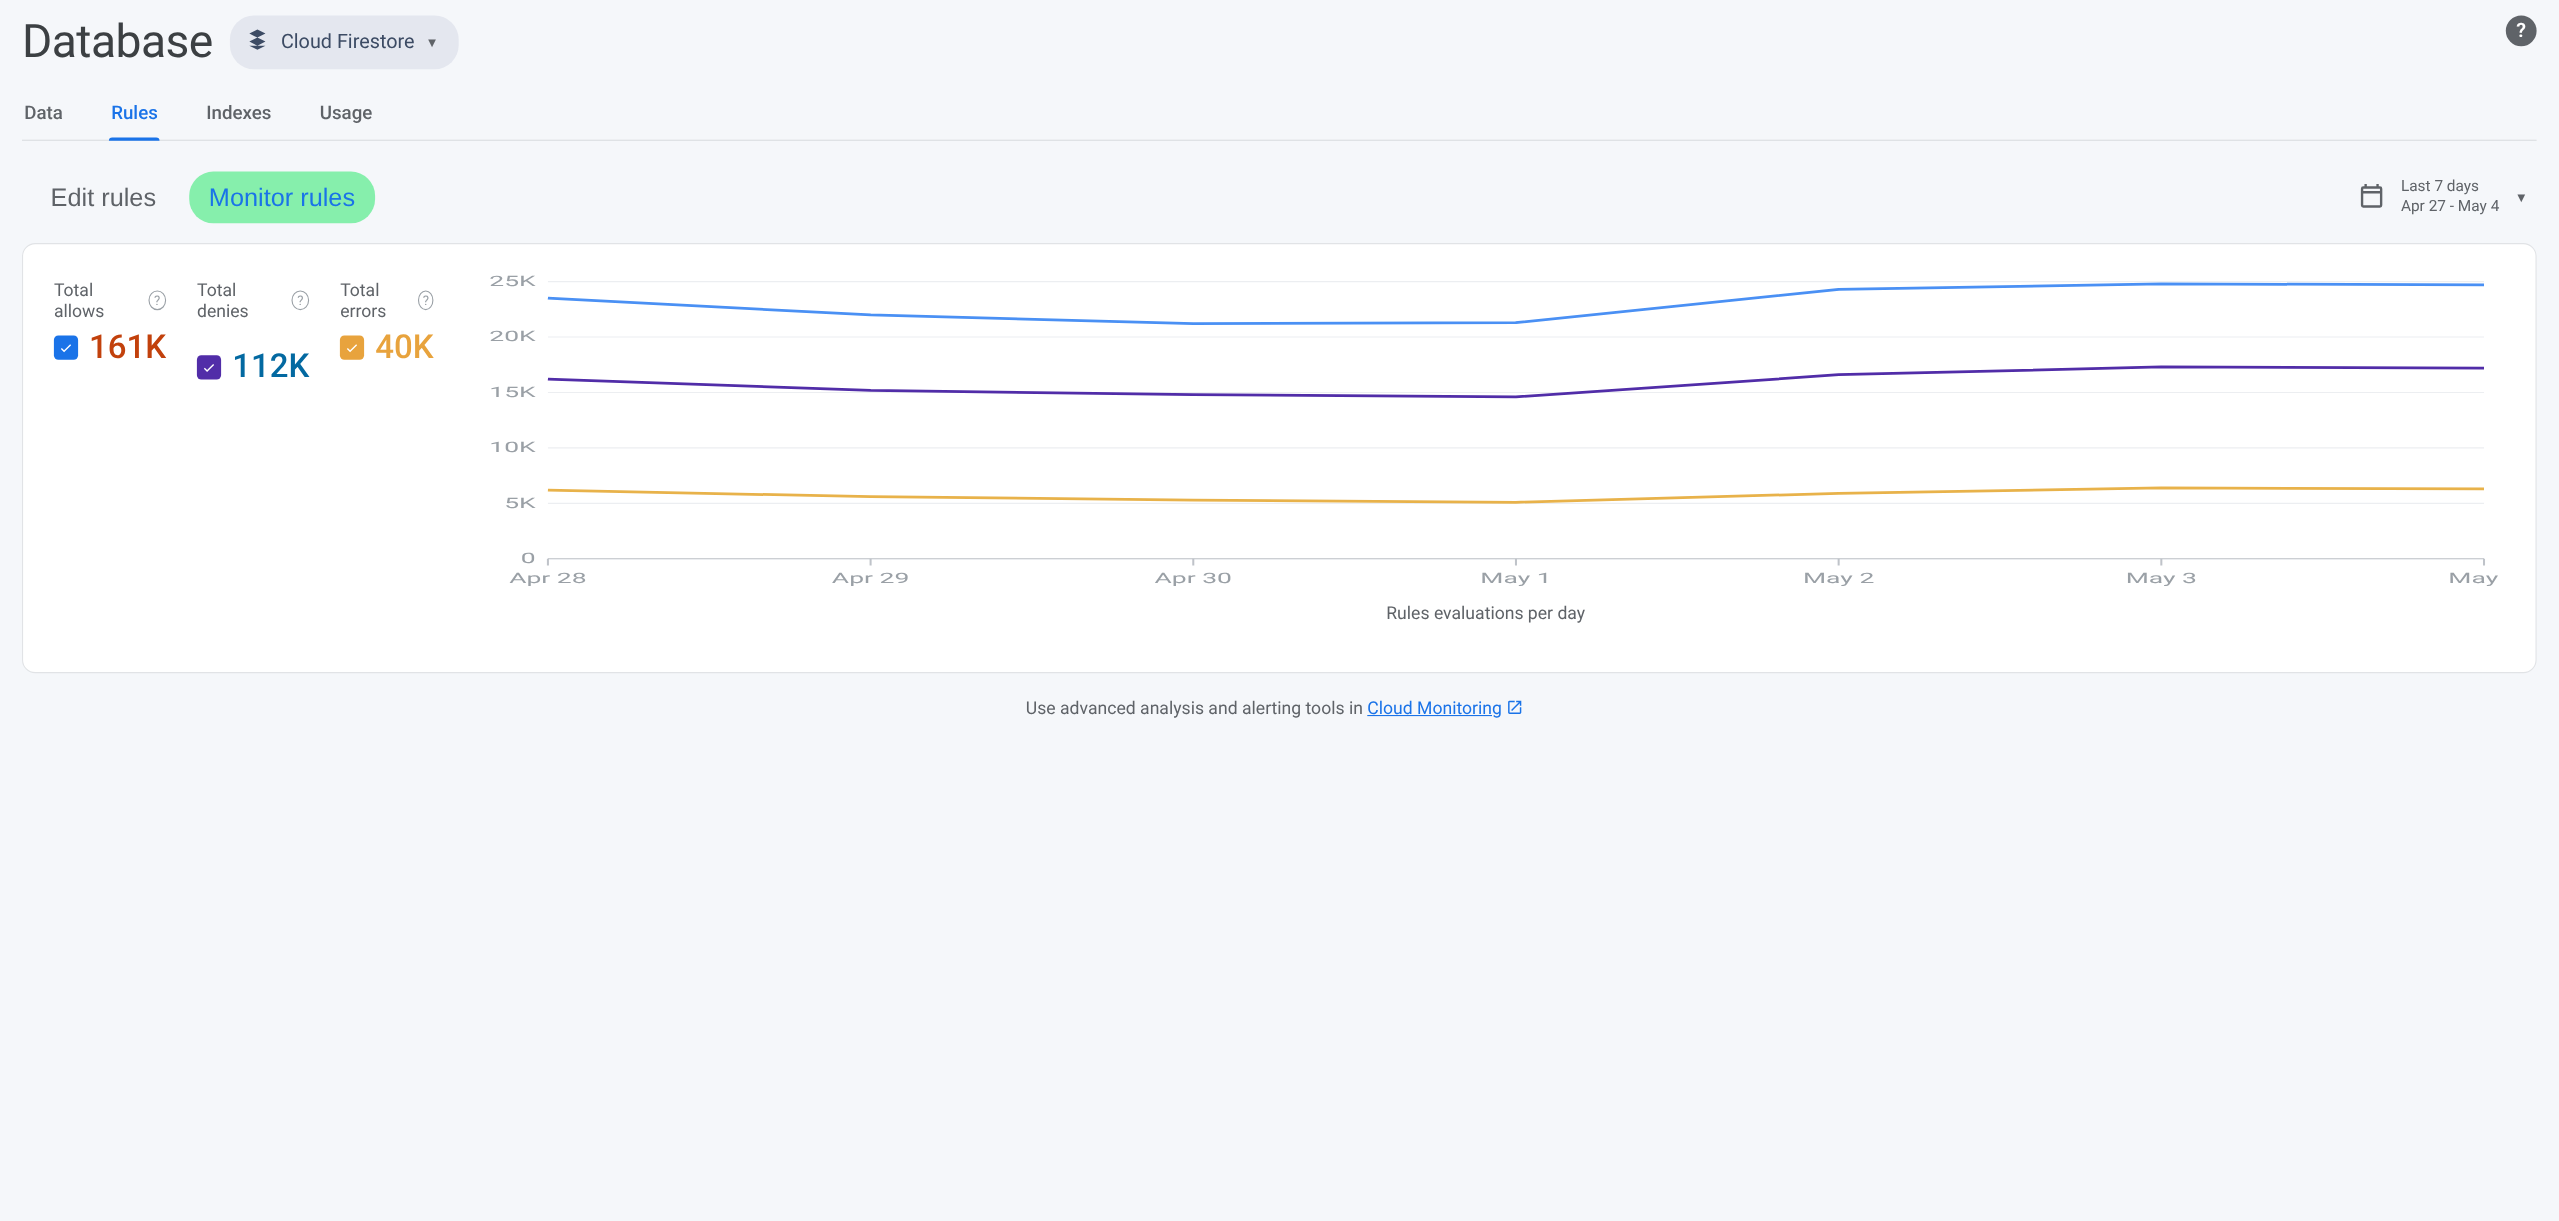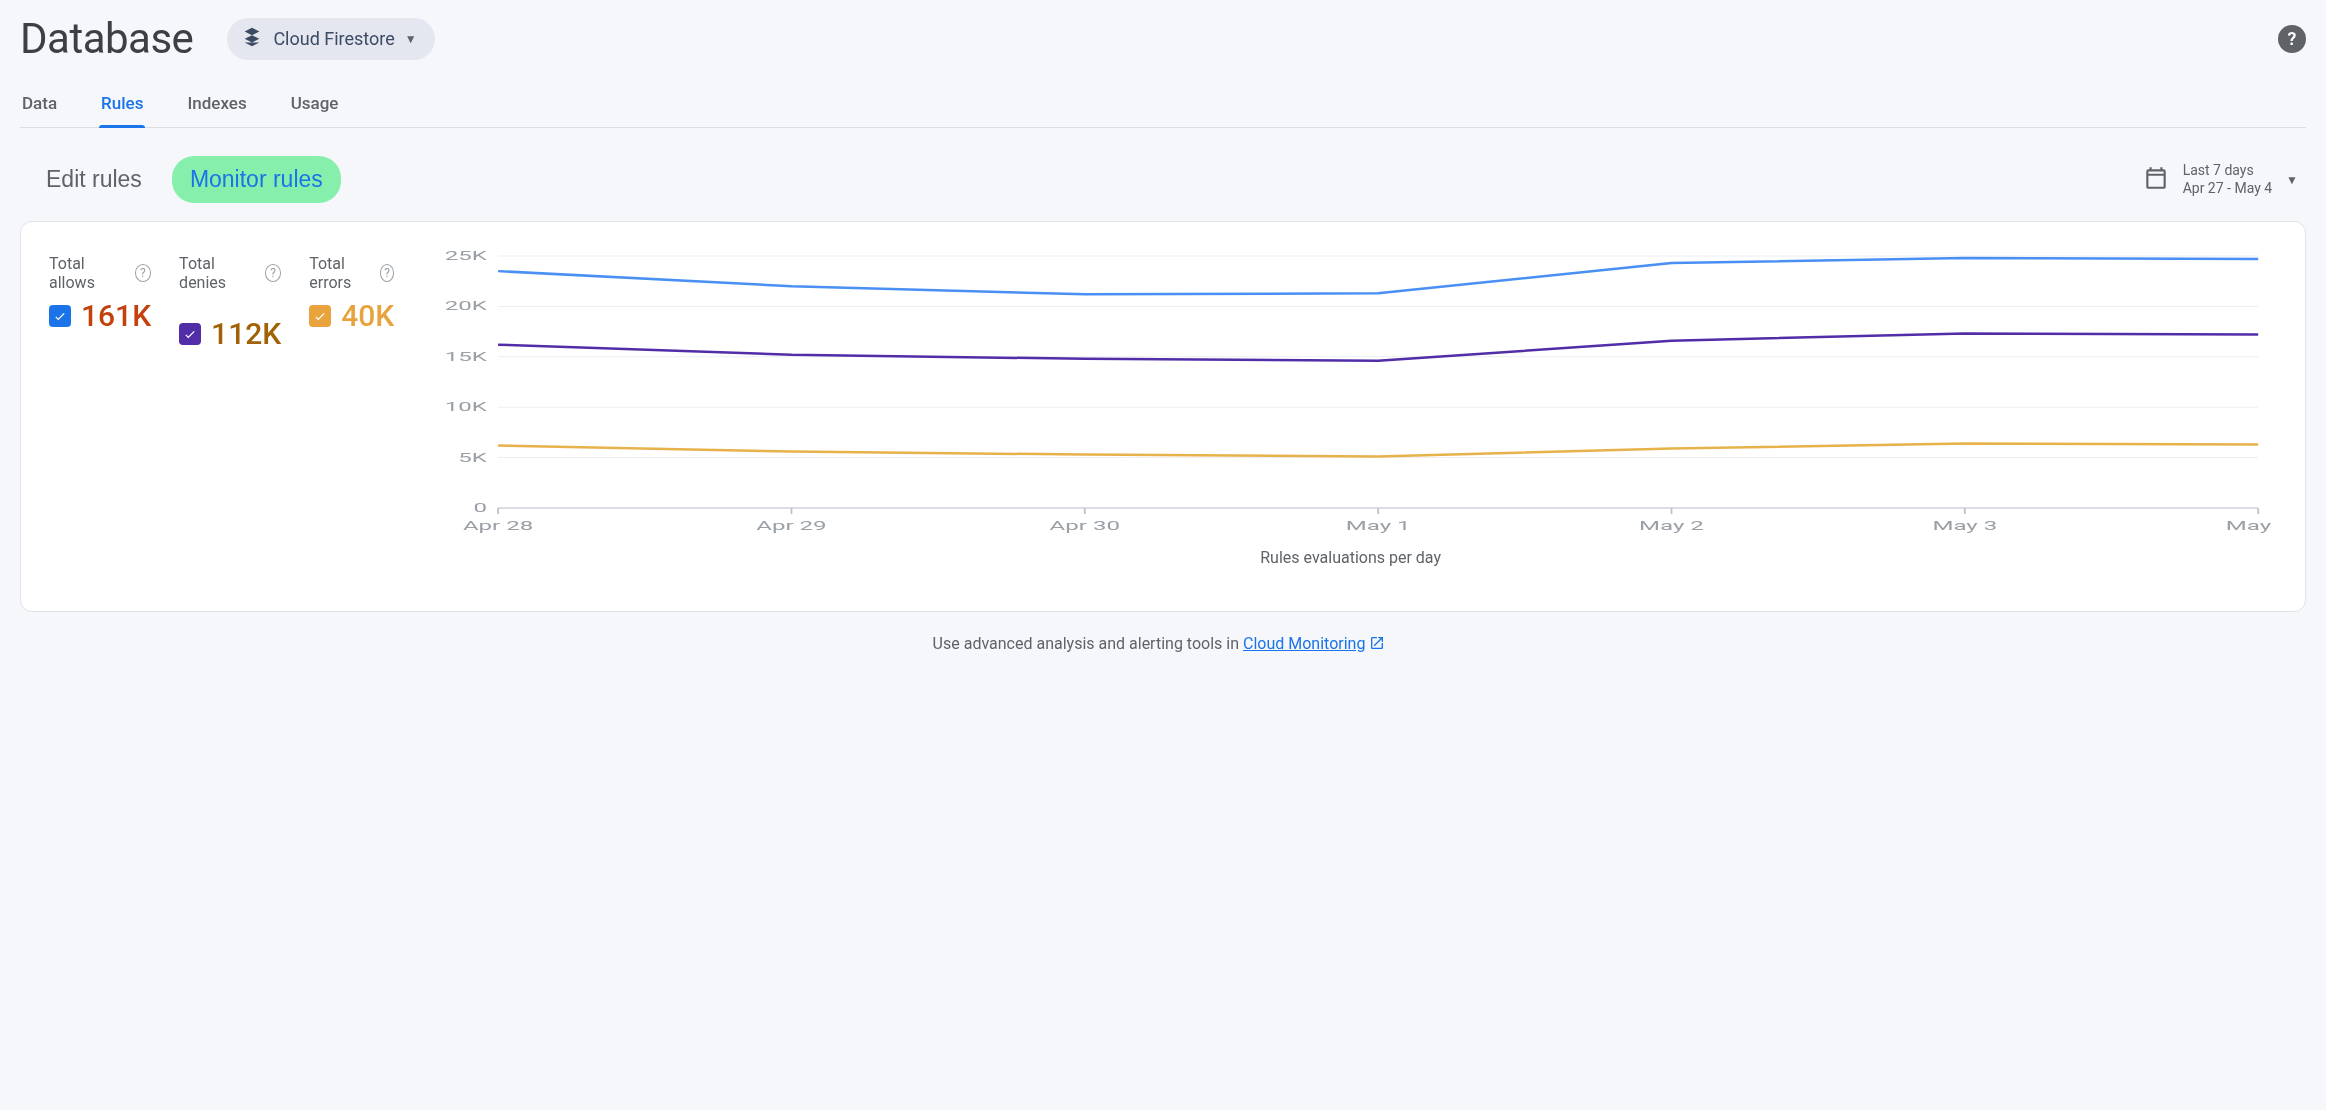--- a/index.html
+++ b/index.html
@@ -7,23 +7,22 @@
     font-family: -apple-system, BlinkMacSystemFont, "Segoe UI", Roboto, "Helvetica Neue", Arial, sans-serif;
     background: #f5f7fa;
     color: #202124;
     font-size: 14px;
   }
   .page { padding: 0 20px 30px 20px; }
 
   
   .header-row {
     display: flex;
-    align-items: center;
     padding: 14px 0 8px 0;
-    gap: 34px;
+    gap: 16px;
     position: relative;
   }
   .page-title {
     font-size: 42px;
     font-weight: 400;
     color: #3c4043;
     letter-spacing: -0.5px;
   }
   .db-chip {
     display: inline-flex;
@@ -114,21 +113,21 @@
   }
   .metrics-row { display: flex; gap: 30px; }
   .metrics-legend { flex: 0 0 150px; display: flex; flex-direction: row; gap: 28px; padding-top: 6px; }
   .metric .label-row { display: flex; align-items: center; gap: 8px; color: #5f6368; font-size: 16px; }
   .metric .label-row .q { width: 18px; height: 18px; border: 1.5px solid #9aa0a6; border-radius: 50%; display: inline-flex; align-items: center; justify-content: center; font-size: 12px; color: #9aa0a6; cursor: pointer; }
   .metric .value-row { display: flex; align-items: center; gap: 10px; margin-top: 6px; font-size: 30px; font-weight: 500; }
   .cb { width: 22px; height: 22px; border-radius: 4px; display: inline-flex; align-items: center; justify-content: center; cursor: pointer; flex-shrink: 0; }
   .cb svg { width: 14px; height: 14px; fill: #fff; }
   .metric.allows .value-row { color: #c2410c; }
   .metric.allows .cb { background: #1a73e8; }
-  .metric.denies .value-row { color: #a16207; margin-top: 24px; }
+  .metric.denies .value-row { color: #0369a1; margin-top: 24px; }
   .metric.denies .cb { background: #512da8; }
   .metric.errors .value-row { color: #e8a33d; }
   .metric.errors .cb { background: #e8a33d; }
 
   .chart-area { flex: 1 1 auto; }
   .chart-svg { width: 100%; height: 290px; display: block; }
   .ytick-label { fill: #9aa0a6; font-size: 13px; text-anchor: end; }
   .xtick-label { fill: #9aa0a6; font-size: 13px; text-anchor: middle; }
   .gridline { stroke: #eceef1; stroke-width: 1; }
   .axisline { stroke: #bfc3c9; stroke-width: 1; }

